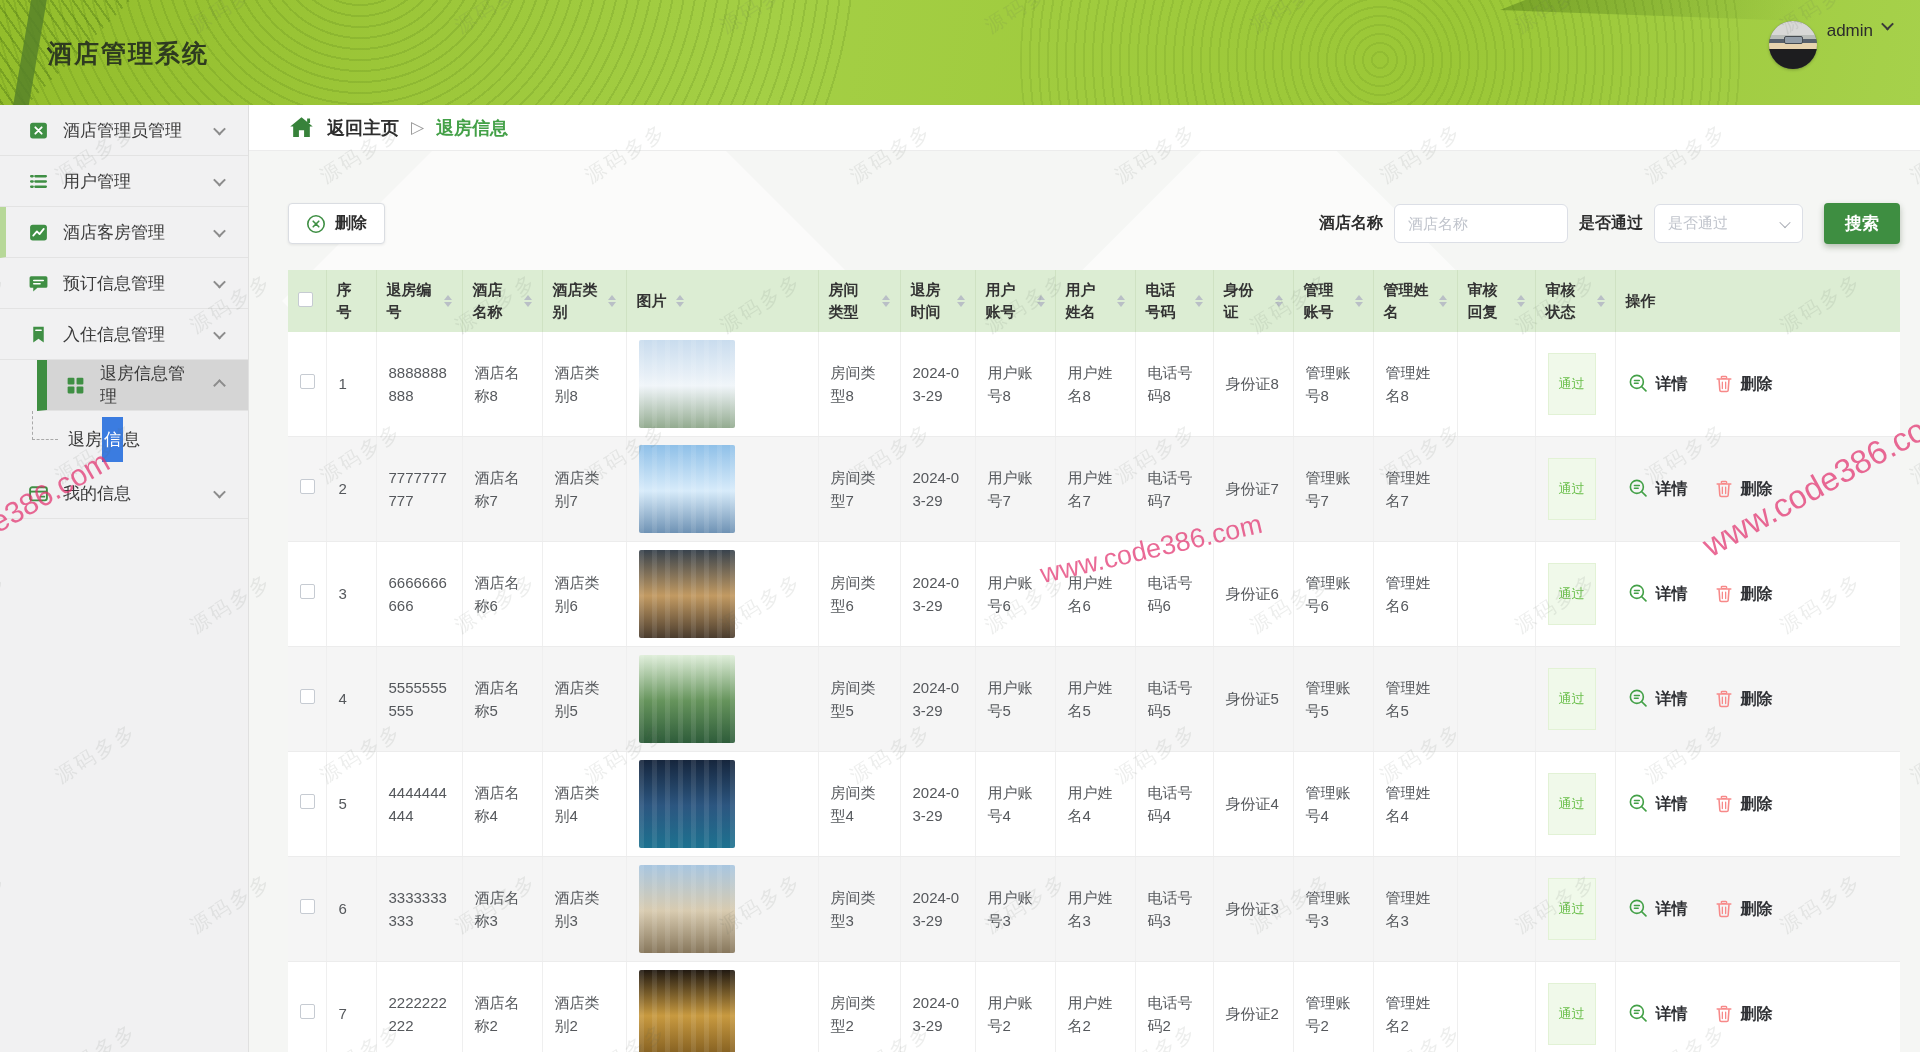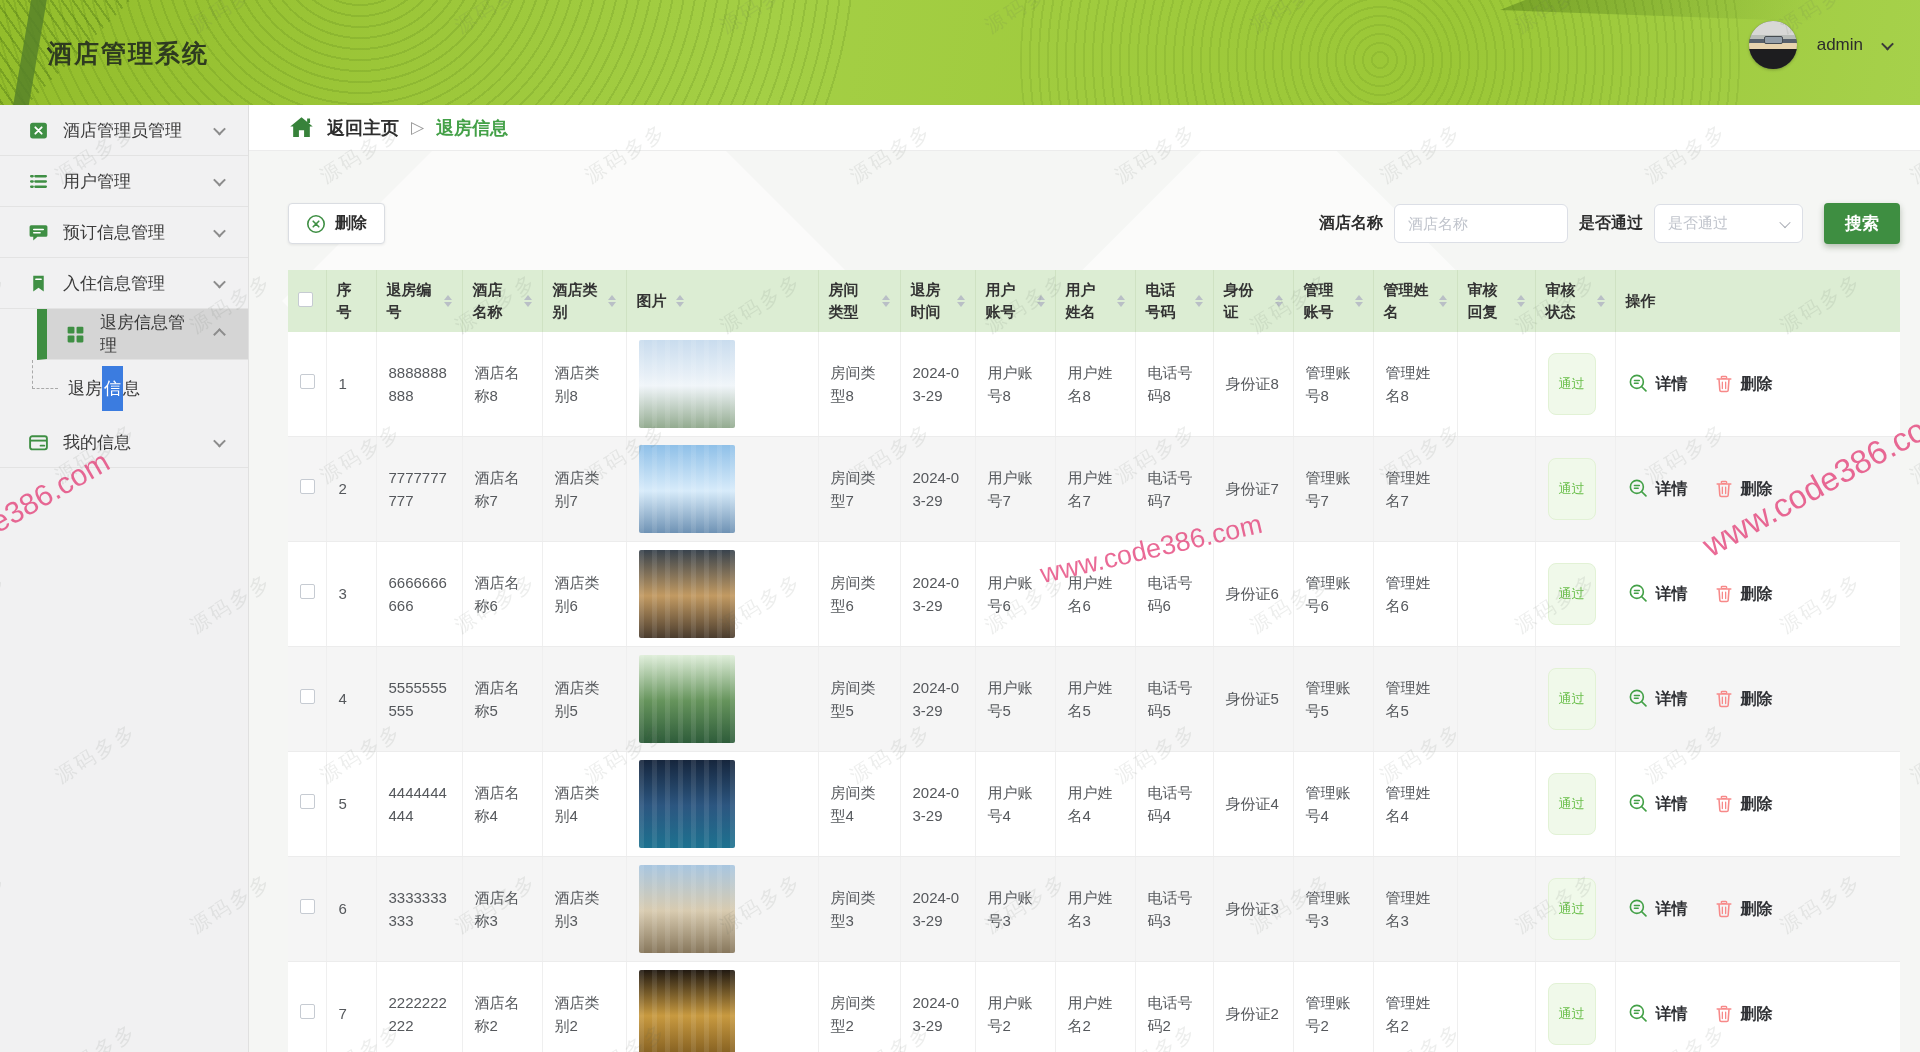--- a/index.html
+++ b/index.html
@@ -15,21 +15,21 @@
     background:repeating-radial-gradient(circle, rgba(70,110,15,0) 0 7px, rgba(70,110,15,.12) 7px 9px); }
   .banner .wedge-left { position:absolute; left:0; top:0; width:60px; height:105px; background:#578229; opacity:.85;
     clip-path:polygon(52% 0,78% 0,48% 100%,22% 100%); }
   .banner .hatch-left { position:absolute; left:-20px; top:0; width:260px; height:105px;
     background:repeating-linear-gradient(55deg, rgba(50,90,10,.28) 0 2px, transparent 2px 9px);
     clip-path:polygon(0 0,58% 0,18% 100%,0 100%); }
   .banner .wedge-tr { position:absolute; right:0; top:0; width:420px; height:46px;
     background:linear-gradient(100deg, rgba(45,85,10,.32), rgba(45,85,10,0) 75%);
     clip-path:polygon(6% 0,100% 0,100% 55%,0 22%); }
   .app-title { position:absolute; left:47px; top:37px; font-size:25px; font-weight:700; color:#2e3b20; letter-spacing:2px; }
-  .user-box { position:absolute; right:28px; top:21px; display:flex; align-items:center; gap:20px; cursor:pointer; }
+  .user-box { position:absolute; right:28px; top:21px; display:flex; gap:10px; cursor:pointer; }
   .avatar { width:48px; height:48px; border-radius:50%; overflow:hidden; position:relative; background:#54654f; box-shadow:0 1px 3px rgba(0,0,0,.25); }
   .avatar::before { content:""; position:absolute; inset:0;
     background:linear-gradient(180deg,#d8d8d6 0 30%,#b9bdb9 30% 38%,#57606b 38% 46%,#e7d3ae 46% 58%,#1d1d1f 58% 100%); }
   .avatar::after { content:""; position:absolute; left:32%; top:31%; width:36%; height:12%; background:#939ea8; border:1px solid #454b50; border-radius:2px; }
   .user-name { font-size:17px; color:#2c2c2c; }
   .chev { width:9px; height:9px; border-right:2px solid #8c8c8c; border-bottom:2px solid #8c8c8c; display:inline-block; }
   .chev.down { transform:rotate(45deg) translate(-1px,-1px); }
   .chev.up { transform:rotate(-135deg); }
   .user-box .chev { border-color:#3a3a3a; }
 
@@ -85,21 +85,21 @@
   .sort .s-up { border-bottom:5px solid #b9bfc6; }
   .sort .s-dn { border-top:5px solid #b9bfc6; }
   tbody td { height:104px; padding:8px 12px; font-size:15px; color:#55585c; border-bottom:1px solid #ececec;
     border-right:1px solid #efefef; vertical-align:middle; line-height:1.55; word-break:break-all; background:transparent; }
   tbody td:last-child { border-right:none; }
   tbody tr:nth-child(even) td { background:#f5f5f5; }
   .cb { width:15px; height:15px; border:1px solid #c6cbd2; border-radius:2px; background:#fff; display:inline-block; cursor:pointer; }
   .hotel-img { width:96px; height:88px; border-radius:2px; display:block; position:relative; overflow:hidden; }
   .hotel-img::after { content:""; position:absolute; inset:0;
     background:repeating-linear-gradient(90deg, rgba(255,255,255,.18) 0 5px, transparent 5px 13px); opacity:.5; }
-  .badge { display:inline-block; padding:20px 10px; font-size:13px; border-radius:8px; background:#f0f9ea; color:#6abf4b; border:1px solid #e2f2d5; }
+  .badge { display:inline-block; padding:20px 10px; font-size:13px; border-radius:0; background:#f0f9ea; color:#6abf4b; border:1px solid #e2f2d5; }
   .actions-cell { display:flex; align-items:center; gap:26px; }
   .action { display:inline-flex; align-items:center; gap:7px; font-size:16px; font-weight:600; color:#2f3135; cursor:pointer; white-space:nowrap; }
 
   
   .wm-layer { position:absolute; inset:0; pointer-events:none; z-index:60; }
   .wm-gray { position:absolute; font-size:20px; letter-spacing:3px; color:rgba(95,100,95,.11); transform:rotate(-32deg); white-space:nowrap; }
   .wm-red { position:absolute; font-size:30px; color:rgba(226,48,110,.72); white-space:nowrap; pointer-events:none; z-index:61; }
   .wm-red-1 { left:-128px; top:505px; transform:rotate(-30deg); }
   .wm-red-2 { left:1038px; top:534px; transform:rotate(-13deg); font-size:27px; }
   .wm-red-3 { left:1688px; top:462px; transform:rotate(-29deg); font-size:33px; }
@@ -137,20 +137,30 @@
         <span class="chev down"></span>
       </div>
       <div class="side-item">
         <span class="icn">
           <svg viewBox="0 0 20 20" width="21" height="21">
               <path d="M7 5h10M7 10h10M7 15h10" stroke="#3f8f44" stroke-width="2.2" stroke-linecap="round"></path>
               <path d="M3 5h1.5M3 10h1.5M3 15h1.5" stroke="#3f8f44" stroke-width="2.2" stroke-linecap="round"></path>
             </svg>
         </span>
         <span>用户管理</span>
+        <span class="chev down"></span>
+      </div>
+      <div class="side-item accent">
+        <span class="icn">
+          <svg viewBox="0 0 20 20" width="21" height="21">
+              <rect x="2" y="2.5" width="16" height="15" rx="2.5" fill="#3f8f44"></rect>
+              <path d="M5 13l3.5-4 2.5 2.5 4-5" stroke="#fff" stroke-width="1.7" fill="none" stroke-linecap="round" stroke-linejoin="round"></path>
+            </svg>
+        </span>
+        <span>酒店客房管理</span>
         <span class="chev down"></span>
       </div>
       <div class="side-item">
         <span class="icn">
           <svg viewBox="0 0 20 20" width="21" height="21">
               <path d="M3 3h14a1.5 1.5 0 0 1 1.5 1.5v8a1.5 1.5 0 0 1-1.5 1.5H9l-4 3.5V14H3a1.5 1.5 0 0 1-1.5-1.5v-8A1.5 1.5 0 0 1 3 3z" fill="#3f8f44"></path>
               <path d="M5.5 7.2h9M5.5 10.2h6" stroke="#fff" stroke-width="1.5" stroke-linecap="round"></path>
             </svg>
         </span>
         <span>预订信息管理</span>

